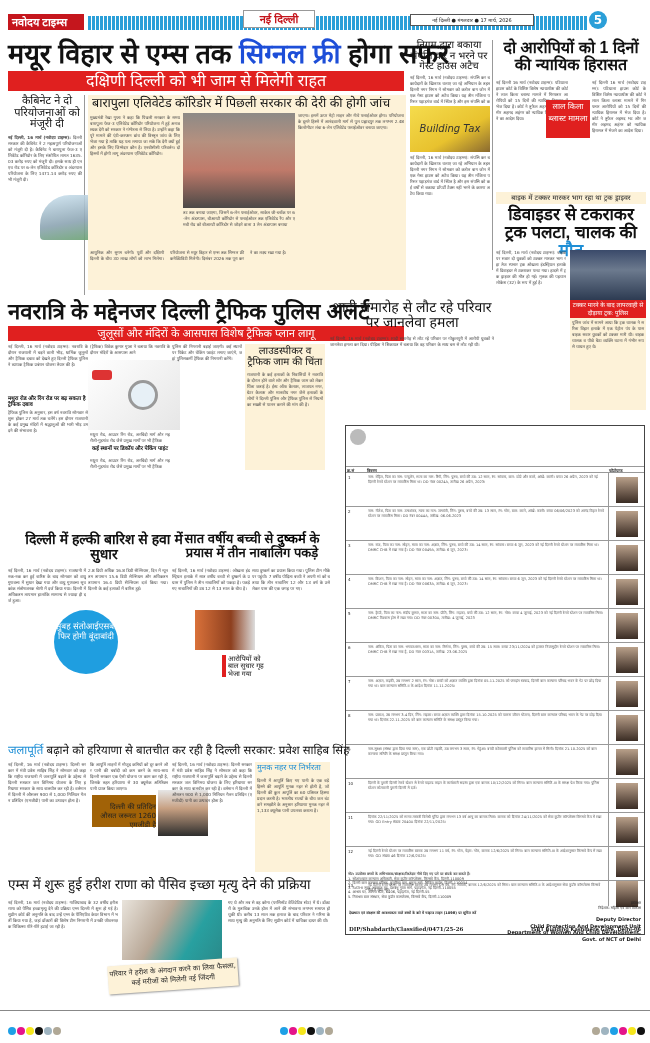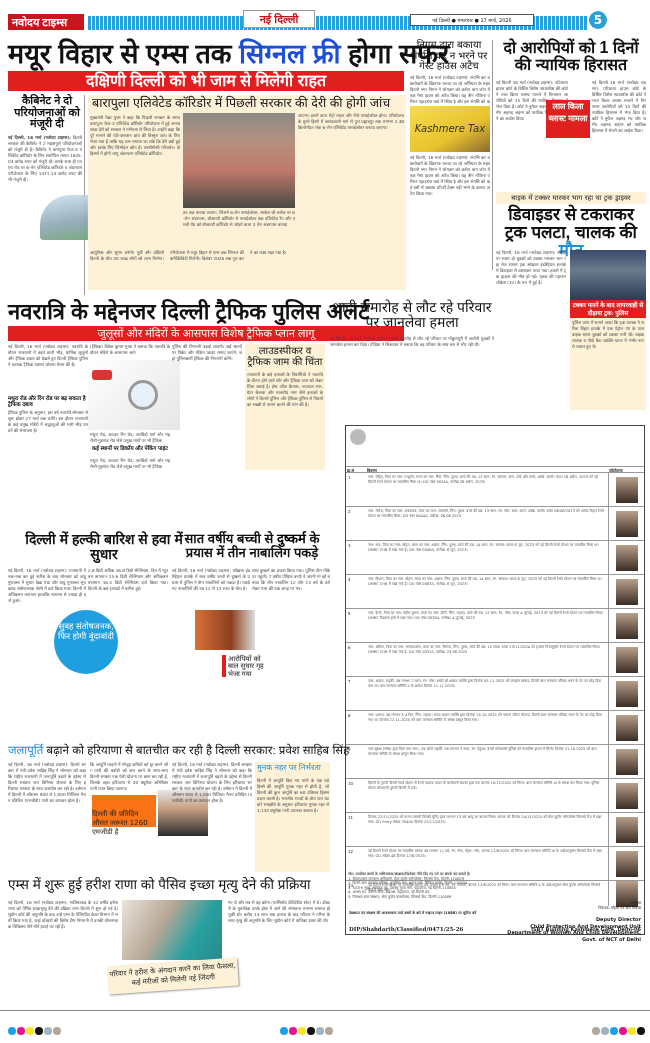--- a/index.html
+++ b/index.html
@@ -6,21 +6,21 @@
 body{width:650px;height:1043px;background:#fff;font-family:"DejaVu Sans",sans-serif;color:#222;position:relative;overflow:hidden}
 .abs{position:absolute}
 .txt{font-size:4.2px;line-height:6px;color:#444;text-align:justify;overflow:hidden;word-break:break-all}
 .hd{font-family:"Liberation Sans",sans-serif;font-weight:bold;color:#111;line-height:1.05}
 .masthead{top:10px;left:8px;width:634px;height:22px}
 .logo{left:0;top:4px;width:76px;height:16px;background:#c5161d;color:#fff;font-size:11px;font-weight:bold;padding-left:4px;line-height:16px;font-family:"Liberation Sans",sans-serif}
 .stripes{left:80px;top:6px;height:14px;width:500px;background:repeating-linear-gradient(90deg,#2b9fd8 0 3px,#fff 3px 4px)}
 .citybox{left:235px;top:0;width:72px;height:18px;background:#fff;border:1px solid #999;color:#c5161d;font-size:11px;font-weight:bold;text-align:center;line-height:17px;font-family:"Liberation Sans",sans-serif}
 .datebox{left:402px;top:4px;width:124px;height:12px;background:#fff;border:1px solid #555;font-size:5px;line-height:11px;text-align:center}
 .pagenum{left:581px;top:1px;width:18px;height:18px;border-radius:50%;background:#2b9fd8;color:#fff;font-size:12px;font-weight:bold;text-align:center;line-height:18px}
-.redbar{background:#e0201f;color:#fff;text-align:center;font-weight:bold;font-family:"Liberation Sans",sans-serif}
+.redbar{background:#e0201f;color:#fff;text-align:center;font-weight:normal;font-family:"Liberation Sans",sans-serif}
 .beige{background:#fdf2d8}
 .photo{background:linear-gradient(135deg,#7a6f6a,#c9a9a0 40%,#5f3b3b);}
 .divider-v{width:1px;background:#999}
 .table-row{border-top:1px solid #999;display:flex;height:34px}
 .table-row .no{width:20px;font-size:4px;padding:2px}
 .table-row .desc{flex:1;font-size:3.6px;line-height:5px;color:#555;padding:2px;overflow:hidden}
 .table-row .pic{width:36px;border-left:1px solid #999;display:flex;align-items:center;justify-content:center}
 .table-row .pic div{width:22px;height:26px;background:linear-gradient(#b9a08a,#3a2c24)}
 .dots span{display:inline-block;width:8px;height:8px;border-radius:50%;margin-right:1px}
 </style>
@@ -33,36 +33,36 @@
   <div class="abs citybox">नई दिल्ली</div>
   <div class="abs datebox">नई दिल्ली ● मंगलवार ● 17 मार्च, 2026</div>
   <div class="abs pagenum">5</div>
 </div>
 
 <div class="abs hd" style="left:8px;top:40px;width:400px;font-size:27px;white-space:nowrap">
   <span>मयूर विहार से एम्स तक </span><span style="color:#1d4ed8">सिग्नल फ्री</span><span> होगा सफर</span>
 </div>
 <div class="abs redbar" style="left:8px;top:71px;width:396px;height:20px;font-size:16px;line-height:20px">दक्षिणी दिल्ली को भी जाम से मिलेगी राहत</div>
 
-<div class="abs hd" style="left:12px;top:95px;width:70px;font-size:11px;text-align:center;font-weight:bold">कैबिनेट ने दो परियोजनाओं को मंजूरी दी</div>
+<div class="abs hd" style="left:12px;top:95px;width:70px;font-size:11px;text-align:center;font-weight:normal">कैबिनेट ने दो परियोजनाओं को मंजूरी दी</div>
 <div class="abs divider-v" style="left:84px;top:95px;height:200px"></div>
 <div class="abs txt" style="left:8px;top:135px;width:74px;height:160px"><b>नई दिल्ली, 16 मार्च (नवोदय टाइम्स):</b> <span>दिल्ली सरकार की कैबिनेट ने 2 महत्वपूर्ण परियोजनाओं को मंजूरी दी है। कैबिनेट ने बारापुला फेज-3 एलिवेटेड कॉरिडोर के लिए संशोधित लागत 1635.03 करोड़ रुपए को मंजूरी दी। इसके साथ ही एनएच रोड पर 6-लेन एलिवेटेड कॉरिडोर व अंडरपास परियोजना के लिए 1471.14 करोड़ रुपए की भी मंजूरी दी।</span></div>
 <div class="abs" style="left:40px;top:195px;width:120px;height:45px;background:linear-gradient(170deg,#cfe5f2,#8ca4b2 50%,#56a04b);border-radius:30px 4px 30px 4px;opacity:.9"></div>
 
 <div class="abs beige" style="left:88px;top:95px;width:318px;height:195px"></div>
 <div class="abs hd" style="left:92px;top:97px;width:312px;font-size:12.5px;font-weight:normal">बारापुला एलिवेटेड कॉरिडोर में पिछली सरकार की देरी की होगी जांच</div>
 <div class="abs txt" style="left:90px;top:115px;width:90px;height:132px">मुख्यमंत्री रेखा गुप्ता ने कहा कि पिछली सरकार के समय बारापुला फेज-3 एलिवेटेड कॉरिडोर परियोजना में हुई अनावश्यक देरी को सरकार ने गंभीरता से लिया है। उन्होंने कहा कि पूरे मामले की एंटी-करप्शन ब्रांच की विस्तृत जांच के लिए भेजा गया है ताकि यह पता लगाया जा सके कि देरी क्यों हुई और इसके लिए जिम्मेदार कौन है। एनबीसीसी परिवर्तन। दो हिस्सों में होगी लागू अंडरपास एलिवेटेड कॉरिडोर।</div>
 <div class="abs photo" style="left:183px;top:113px;width:112px;height:95px;background:linear-gradient(#8d8a86,#b5907f 30%,#c07a6a 60%,#4b4947)"></div>
 <div class="abs txt" style="left:298px;top:113px;width:106px;height:135px">जाएगा। इसमें ऊपर मेट्रो लाइन और नीचे फ्लाईओवर होगा। परियोजना के दूसरे हिस्से में आनंदवाली मार्ग से पुल प्रह्लादपुर तक लगभग 2.48 किलोमीटर लंबा 6-लेन एलिवेटेड फ्लाईओवर बनाया जाएगा।</div>
 <div class="abs txt" style="left:183px;top:210px;width:112px;height:40px">तट तक बनाया जाएगा, जिसमें 6-लेन फ्लाईओवर, साकेत जी-ब्लॉक पर 6-लेन अंडरपास, बीआरटी कॉरिडोर से फ्लाईओवर तक एलिवेटेड रैंप और एमबी रोड को बीआरटी कॉरिडोर से जोड़ने वाला 3 लेन अंडरपास बनाया</div>
 <div class="abs txt" style="left:90px;top:250px;width:314px;height:40px;column-count:4;column-gap:6px">आधुनिक और सुगम बनेगी। पूर्वी और दक्षिणी दिल्ली के बीच 30 लाख लोगों को लाभ मिलेगा। परियोजना से मयूर विहार से एम्स तक सिग्नल फ्री कनेक्टिविटी मिलेगी। दिसंबर 2026 तक पूरा करने का लक्ष्य रखा गया है।</div>
 
 <div class="abs hd" style="left:410px;top:40px;width:78px;font-size:10px;font-weight:normal;text-align:center">निगम द्वारा बकाया संपत्ति कर न भरने पर गेस्ट हाउस अटैच</div>
 <div class="abs txt" style="left:410px;top:75px;width:80px;height:30px">नई दिल्ली, 16 मार्च (नवोदय टाइम्स): संपत्ति कर बकायेदारों के खिलाफ चलाए जा रहे अभियान के तहत दिल्ली नगर निगम ने सोमवार को करोल बाग जोन में एक गेस्ट हाउस को अटैच किया। यह तीन मंजिला परिसर पहाड़गंज वार्ड में स्थित है और इस संपत्ति को कई वर्षों से बकाया प्रॉपर्टी टैक्स नहीं भरने के कारण अटैच किया गया।</div>
-<div class="abs" style="left:410px;top:106px;width:80px;height:46px;background:linear-gradient(150deg,#f5dc4d,#e8c22e 60%,#8a6a30);color:#333;font-size:10px;font-style:italic;text-align:center;line-height:46px">Kashmere Tax</div>
+<div class="abs" style="left:410px;top:106px;width:80px;height:46px;background:linear-gradient(150deg,#f5dc4d,#e8c22e 60%,#8a6a30);color:#333;font-size:10px;font-style:italic;text-align:center;line-height:46px">Building Tax</div>
 <div class="abs txt" style="left:410px;top:155px;width:80px;height:100px">नई दिल्ली, 16 मार्च (नवोदय टाइम्स): संपत्ति कर बकायेदारों के खिलाफ चलाए जा रहे अभियान के तहत दिल्ली नगर निगम ने सोमवार को करोल बाग जोन में एक गेस्ट हाउस को अटैच किया। यह तीन मंजिला परिसर पहाड़गंज वार्ड में स्थित है और इस संपत्ति को कई वर्षों से बकाया प्रॉपर्टी टैक्स नहीं भरने के कारण अटैच किया गया।</div>
 <div class="abs divider-v" style="left:492px;top:40px;height:230px"></div>
 
 <div class="abs hd" style="left:496px;top:40px;width:150px;font-size:16px;text-align:center">दो आरोपियों को 1 दिनों की न्यायिक हिरासत</div>
 <div class="abs txt" style="left:496px;top:80px;width:72px;height:120px">नई दिल्ली 16 मार्च (नवोदय टाइम्स): पटियाला हाउस कोर्ट के विशिष्ट विशेष न्यायाधीश की कोर्ट ने लाल किला ब्लास्ट मामले में गिरफ्तार आरोपियों को 15 दिनों की न्यायिक हिरासत में भेज दिया है। कोर्ट ने तुफैल अहमद भट और जमीर अहमद अहंगर को न्यायिक हिरासत में भेजने का आदेश दिया।</div>
 <div class="abs redbar" style="left:546px;top:100px;width:44px;height:38px;font-size:8px;line-height:12px;padding-top:1px">लाल किला ब्लास्ट मामला</div>
 <div class="abs txt" style="left:592px;top:80px;width:54px;height:120px">नई दिल्ली 16 मार्च (नवोदय टाइम्स): पटियाला हाउस कोर्ट के विशिष्ट विशेष न्यायाधीश की कोर्ट ने लाल किला ब्लास्ट मामले में गिरफ्तार आरोपियों को 15 दिनों की न्यायिक हिरासत में भेज दिया है। कोर्ट ने तुफैल अहमद भट और जमीर अहमद अहंगर को न्यायिक हिरासत में भेजने का आदेश दिया।</div>
 
 <div class="abs beige" style="left:496px;top:192px;width:150px;height:12px;font-size:7px;text-align:center;line-height:12px">बाइक में टक्कर मारकर भाग रहा था ट्रक ड्राइवर</div>
 <div class="abs hd" style="left:496px;top:206px;width:150px;font-size:17px;text-align:center">
@@ -213,36 +213,36 @@
     <div>Department of Women And Child Development,</div>
     <div>Govt. of NCT of Delhi</div>
   </div>
   <div class="abs" style="left:3px;top:500px;font-family:'DejaVu Serif',serif;font-size:5.5px;font-weight:bold">DIP/Shabdarth/Classified/0471/25-26</div>
   <div class="abs" style="right:3px;top:500px;font-size:5px;font-weight:bold">ISBT Building Kashmere Gate, Delhi-06</div>
 </div>
 
 <div class="abs hd" style="left:24px;top:532px;width:160px;font-size:14px;text-align:center">दिल्ली में हल्की बारिश से हवा में सुधार</div>
 <div class="abs txt" style="left:8px;top:568px;width:78px;height:180px">नई दिल्ली, 16 मार्च (नवोदय टाइम्स): राजधानी में रुक-रुक कर हुई बारिश के बाद सोमवार को वायु गुणवत्ता में सुधार देखा गया और वायु गुणवत्ता सूचकांक संतोषजनक श्रेणी में दर्ज किया गया। दिल्ली में अधिकतम तापमान हालांकि सामान्य से ज्यादा ही दर्ज हुआ।</div>
 <div class="abs txt" style="left:88px;top:568px;width:80px;height:180px">2.8 डिग्री अधिक 16.8 डिग्री सेल्सियस, दिन में न्यूनतम तापमान 15.6 डिग्री सेल्सियस और अधिकतम तापमान 16.4 डिग्री सेल्सियस दर्ज किया गया। दिल्ली के कई इलाकों में बारिश हुई।</div>
-<div class="abs" style="left:54px;top:610px;width:64px;height:64px;border-radius:50%;background:#1f9ee0;color:#fff;font-size:8.5px;line-height:10px;text-align:center;padding-top:11px;font-family:'Liberation Sans',sans-serif">सुबह संतोषजनक, फिर होगी बूंदाबांदी</div>
+<div class="abs" style="left:54px;top:610px;width:64px;height:64px;border-radius:50%;background:#1f9ee0;color:#fff;font-size:8.5px;line-height:10px;text-align:center;padding-top:11px;font-family:'Liberation Sans',sans-serif">सुबह संतोआईएसब, फिर होगी बूंदाबांदी</div>
 
 <div class="abs hd" style="left:172px;top:532px;width:160px;font-size:13px;text-align:center">
   <span>सात वर्षीय बच्ची से </span><span style="color:#000000">दुष्कर्म</span><span> के प्रयास में तीन नाबालिग पकड़े</span>
 </div>
 <div class="abs txt" style="left:172px;top:568px;width:78px;height:180px">नई दिल्ली, 16 मार्च (नवोदय टाइम्स): ओखला इंडस्ट्रियल इलाके में सात वर्षीय बच्ची से दुष्कर्म के प्रयास में पुलिस ने तीन नाबालिगों को पकड़ा है। पकड़े गए नाबालिगों की उम्र 12 से 13 साल के बीच है।</div>
 <div class="abs" style="left:195px;top:610px;width:60px;height:40px;background:linear-gradient(90deg,#d9713a,#8d3f1e 60%,#ddd)"></div>
 <div class="abs hd" style="left:222px;top:655px;width:46px;font-size:7px;font-weight:normal;border-left:4px solid #e0201f;padding-left:2px;background:#fff">आरोपियों को बाल सुधार गृह भेजा गया</div>
 <div class="abs txt" style="left:252px;top:568px;width:78px;height:180px">साथ दुष्कर्म का प्रयास किया गया। पुलिस टीम मौके पर पहुंची। 7 वर्षीय पीड़िता बच्ची ने अपनी मां को बताया कि तीन नाबालिग 12 और 13 वर्ष के उसे लेकर पास की एक जगह पर गए।</div>
 
 <div class="abs hd" style="left:8px;top:744px;width:330px;font-size:11.5px;font-weight:normal;white-space:nowrap">
   <span style="color:#1f8fd6">जलापूर्ति</span><span> बढ़ाने को हरियाणा से बातचीत कर रही है दिल्ली सरकार: प्रवेश साहिब सिंह</span>
 </div>
 <div class="abs txt" style="left:8px;top:762px;width:78px;height:110px">नई दिल्ली, 16 मार्च (नवोदय टाइम्स): दिल्ली सरकार में मंत्री प्रवेश साहिब सिंह ने सोमवार को कहा कि राष्ट्रीय राजधानी में जलापूर्ति बढ़ाने के उद्देश्य से दिल्ली सरकार जल विनिमय योजना के लिए हरियाणा सरकार के साथ बातचीत कर रही है। वर्तमान में दिल्ली में औसतन 900 से 1,000 मिलियन गैलन प्रतिदिन (एमजीडी) पानी का उत्पादन होता है।</div>
 <div class="abs txt" style="left:90px;top:762px;width:78px;height:110px">कि आपूर्ति लाइनों में मौजूद कमियों को दूर करने और पानी की बर्बादी को कम करने के साथ-साथ दिल्ली सरकार एक ऐसी योजना पर काम कर रही है, जिसके तहत हरियाणा से 30 क्यूसेक अतिरिक्त पानी प्राप्त किया जाएगा।</div>
-<div class="abs" style="left:92px;top:795px;width:64px;height:32px;background:#f97316;font-size:7px;line-height:9px;text-align:left;padding-top:15px;color:#222">दिल्ली की प्रतिदिन औसत जरूरत 1260 एमजीडी है</div>
+<div class="abs" style="left:92px;top:795px;width:64px;height:32px;background:#a16207;font-size:7px;line-height:9px;text-align:right;padding-top:8px;color:#222">दिल्ली की प्रतिदिन औसत जरूरत 1260 एमजीडी है</div>
 <div class="abs" style="left:158px;top:790px;width:50px;height:46px;background:linear-gradient(#e6e6e6,#c7a082 40%,#2d2d2d)"></div>
 <div class="abs txt" style="left:172px;top:762px;width:80px;height:110px">नई दिल्ली, 16 मार्च (नवोदय टाइम्स): दिल्ली सरकार में मंत्री प्रवेश साहिब सिंह ने सोमवार को कहा कि राष्ट्रीय राजधानी में जलापूर्ति बढ़ाने के उद्देश्य से दिल्ली सरकार जल विनिमय योजना के लिए हरियाणा सरकार के साथ बातचीत कर रही है। वर्तमान में दिल्ली में औसतन 900 से 1,000 मिलियन गैलन प्रतिदिन (एमजीडी) पानी का उत्पादन होता है।</div>
 <div class="abs beige" style="left:255px;top:762px;width:75px;height:110px"></div>
 <div class="abs hd" style="left:257px;top:764px;width:73px;font-size:8px;color:#1f8fd6;font-weight:normal">मुनक नहर पर निर्भरता</div>
 <div class="abs txt" style="left:257px;top:778px;width:72px;height:92px">दिल्ली में आपूर्ति किए गए पानी के एक बड़े हिस्से की आपूर्ति मुनक नहर से होती है, जो दिल्ली की कुल आपूर्ति का 60 प्रतिशत हिस्सा प्रदान करती है। भारतीय राज्यों के बीच जल बंटवारे समझौते के अनुसार हरियाणा मुनक नहर से 1,133 क्यूसेक पानी उपलब्ध कराता है।</div>
 
 <div class="abs hd" style="left:8px;top:878px;width:330px;font-size:13.5px;font-weight:normal;white-space:nowrap">एम्स में शुरू हुई हरीश राणा को पैसिव इच्छा मृत्यु देने की प्रक्रिया</div>
 <div class="abs txt" style="left:8px;top:900px;width:110px;height:110px">नई दिल्ली, 16 मार्च (नवोदय टाइम्स): गाजियाबाद के 32 वर्षीय हरीश राणा को पैसिव इच्छामृत्यु देने की प्रक्रिया एम्स दिल्ली में शुरू हो गई है। सुप्रीम कोर्ट की अनुमति के बाद उन्हें एम्स के पैलिएटिव केयर विभाग में भर्ती किया गया है, जहां डॉक्टरों की विशेष टीम निगरानी में उनकी जीवनरक्षक चिकित्सा धीरे-धीरे हटाई जा रही है।</div>
 <div class="abs" style="left:122px;top:900px;width:100px;height:60px;background:linear-gradient(120deg,#e9e4dc,#b8a796 40%,#28a0a0 70%,#2a8a8a)"></div>
 <div class="abs" style="left:108px;top:962px;width:130px;height:28px;background:#fdf2d8;font-size:7px;line-height:10px;text-align:center;padding-top:3px;transform:rotate(-4deg);box-shadow:1px 1px 2px #999">परिवार ने हरीश के अंगदान करने का लिया फैसला, कई मरीजों को मिलेगी नई जिंदगी</div>

